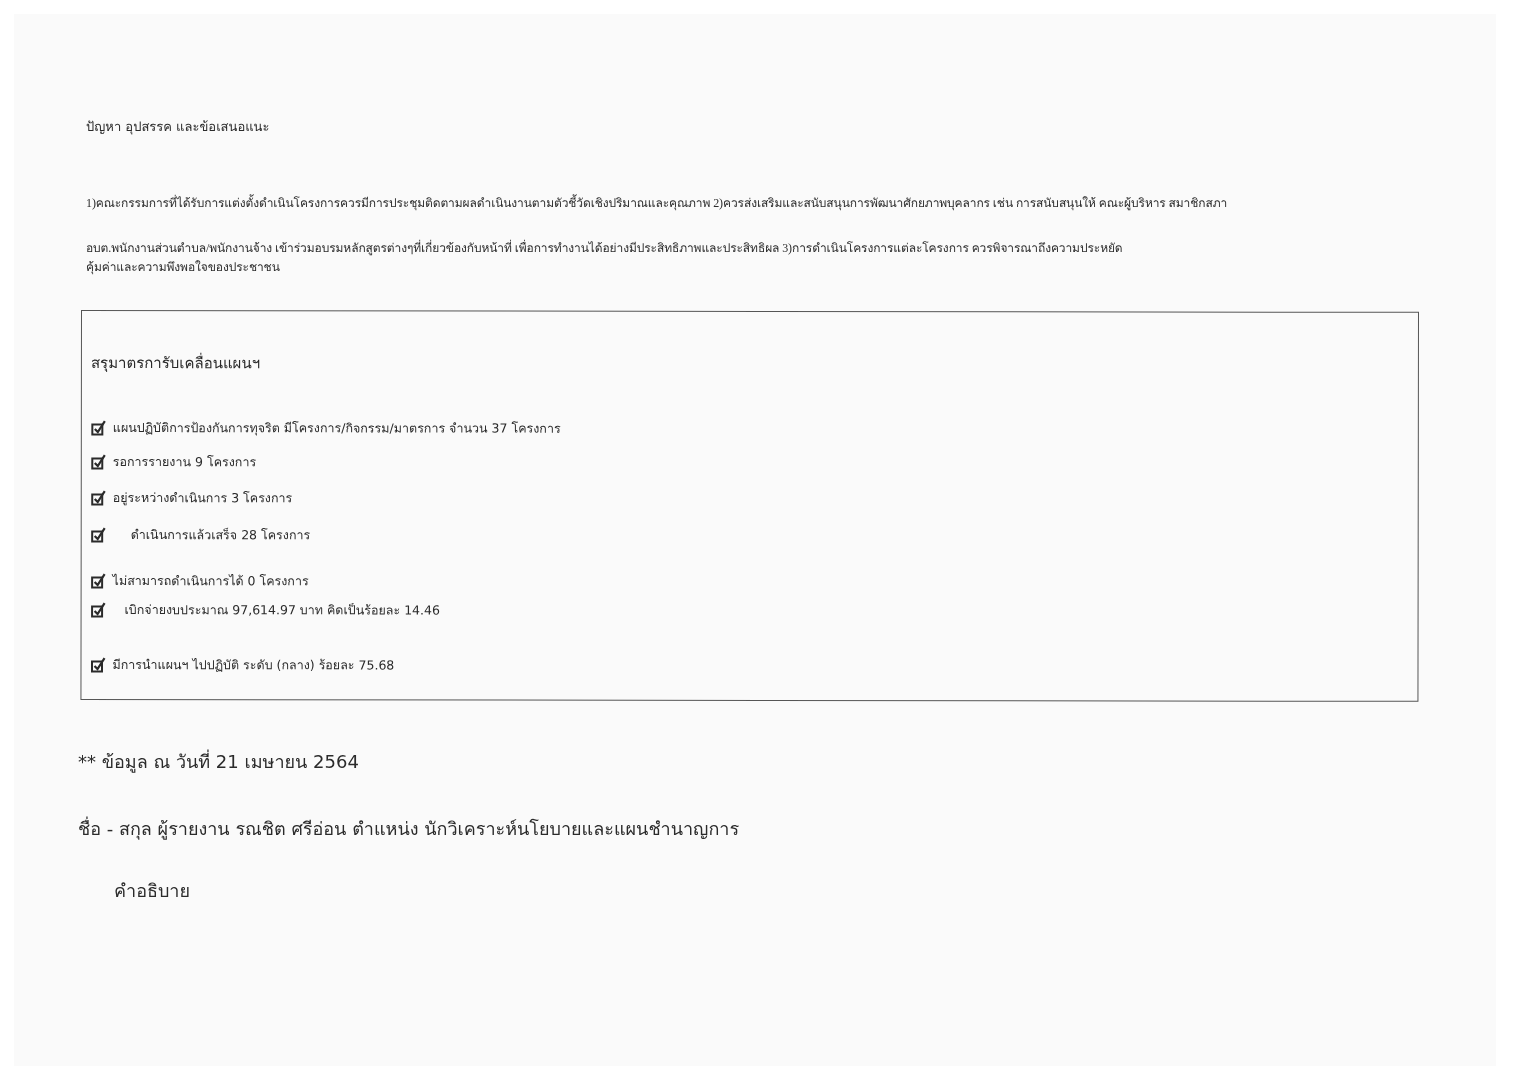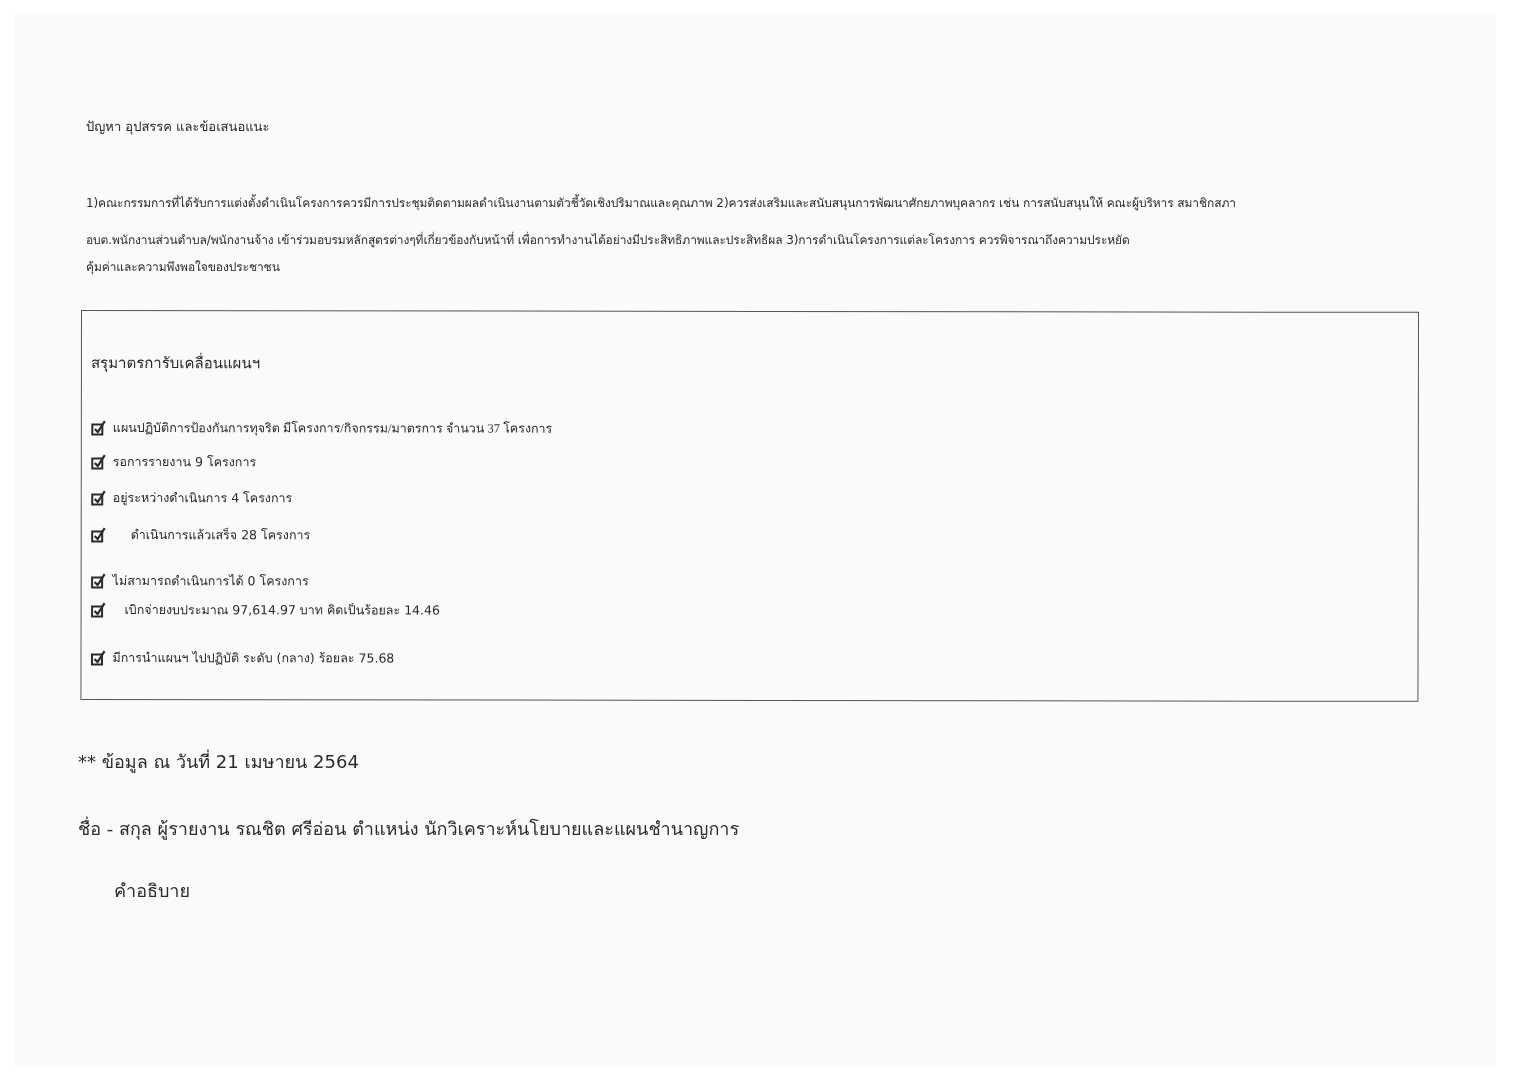--- a/index.html
+++ b/index.html
@@ -32,20 +32,21 @@
     }
     .heading {
       left: 86px;
       top: 119px;
       font-size: 13px;
     }
     .para-line {
       left: 86px;
       font-size: 12px;
       letter-spacing: -0.1px;
+      font-family: Liberation Serif, serif;
     }
     .summary-box {
       position: absolute;
       left: 81px;
       top: 310px;
       width: 1336px;
       height: 388px;
       border: 1.5px solid #555;
       transform: rotate(0.08deg);
       transform-origin: top left;
@@ -86,27 +87,27 @@
     }
   </style>
 </head>
 <body>
 
 <div class="page"></div>
 
 <div class="txt heading">ปัญหา อุปสรรค และข้อเสนอแนะ</div>
 
 <div class="txt para-line" style="top:195px;">1)คณะกรรมการที่ได้รับการแต่งตั้งดำเนินโครงการควรมีการประชุมติดตามผลดำเนินงานตามตัวชี้วัดเชิงปริมาณและคุณภาพ 2)ควรส่งเสริมและสนับสนุนการพัฒนาศักยภาพบุคลากร เช่น การสนับสนุนให้ คณะผู้บริหาร สมาชิกสภา</div>
-<div class="txt para-line" style="top:232px;">อบต.พนักงานส่วนตำบล/พนักงานจ้าง เข้าร่วมอบรมหลักสูตรต่างๆที่เกี่ยวข้องกับหน้าที่ เพื่อการทำงานได้อย่างมีประสิทธิภาพและประสิทธิผล 3)การดำเนินโครงการแต่ละโครงการ ควรพิจารณาถึงความประหยัด</div>
+<div class="txt para-line" style="top:240px;">อบต.พนักงานส่วนตำบล/พนักงานจ้าง เข้าร่วมอบรมหลักสูตรต่างๆที่เกี่ยวข้องกับหน้าที่ เพื่อการทำงานได้อย่างมีประสิทธิภาพและประสิทธิผล 3)การดำเนินโครงการแต่ละโครงการ ควรพิจารณาถึงความประหยัด</div>
 <div class="txt para-line" style="top:259px;">คุ้มค่าและความพึงพอใจของประชาชน</div>
 
 <div class="summary-box">
   <div class="summary-title">สรุมาตรการับเคลื่อนแผนฯ</div>
 
-  <div class="summary-item" style="top:107px;font-family:Liberation Serif, serif;">
+  <div class="summary-item" style="top:107px;">
     <span class="chk">
       <svg viewBox="0 0 16 16">
           <rect x="1.5" y="4.5" width="10" height="10" fill="none" stroke="#2a2a2a" stroke-width="2"></rect>
           <path d="M4 9 L7 12 L14 1" fill="none" stroke="#2a2a2a" stroke-width="2.2"></path>
         </svg>
     </span>
     <span>แผนปฏิบัติการป้องกันการทุจริต มีโครงการ/กิจกรรม/มาตรการ จำนวน 37 โครงการ</span>
   </div>
 
   <div class="summary-item" style="top:141px;">
@@ -119,21 +120,21 @@
     <span>รอการรายงาน 9 โครงการ</span>
   </div>
 
   <div class="summary-item" style="top:177px;">
     <span class="chk">
       <svg viewBox="0 0 16 16">
           <rect x="1.5" y="4.5" width="10" height="10" fill="none" stroke="#2a2a2a" stroke-width="2"></rect>
           <path d="M4 9 L7 12 L14 1" fill="none" stroke="#2a2a2a" stroke-width="2.2"></path>
         </svg>
     </span>
-    <span>อยู่ระหว่างดำเนินการ 4 โครงการ</span>
+    <span>อยู่ระหว่างดำเนินการ 3 โครงการ</span>
   </div>
 
   <div class="summary-item" style="top:214px;gap:18px;">
     <span class="chk">
       <svg viewBox="0 0 16 16">
           <rect x="1.5" y="4.5" width="10" height="10" fill="none" stroke="#2a2a2a" stroke-width="2"></rect>
           <path d="M4 9 L7 12 L14 1" fill="none" stroke="#2a2a2a" stroke-width="2.2"></path>
         </svg>
     </span>
     <span>ดำเนินการแล้วเสร็จ 28 โครงการ</span>
@@ -152,21 +153,21 @@
   <div class="summary-item" style="top:289px;gap:12px;">
     <span class="chk">
       <svg viewBox="0 0 16 16">
           <rect x="1.5" y="4.5" width="10" height="10" fill="none" stroke="#2a2a2a" stroke-width="2"></rect>
           <path d="M4 9 L7 12 L14 1" fill="none" stroke="#2a2a2a" stroke-width="2.2"></path>
         </svg>
     </span>
     <span>เบิกจ่ายงบประมาณ 97,614.97 บาท คิดเป็นร้อยละ 14.46</span>
   </div>
 
-  <div class="summary-item" style="top:337px;justify-content:center;">
+  <div class="summary-item" style="top:344px;justify-content:center;">
     <span class="chk">
       <svg viewBox="0 0 16 16">
           <rect x="1.5" y="4.5" width="10" height="10" fill="none" stroke="#2a2a2a" stroke-width="2"></rect>
           <path d="M4 9 L7 12 L14 1" fill="none" stroke="#2a2a2a" stroke-width="2.2"></path>
         </svg>
     </span>
     <span>มีการนำแผนฯ ไปปฏิบัติ ระดับ (กลาง) ร้อยละ 75.68</span>
   </div>
 </div>
 

